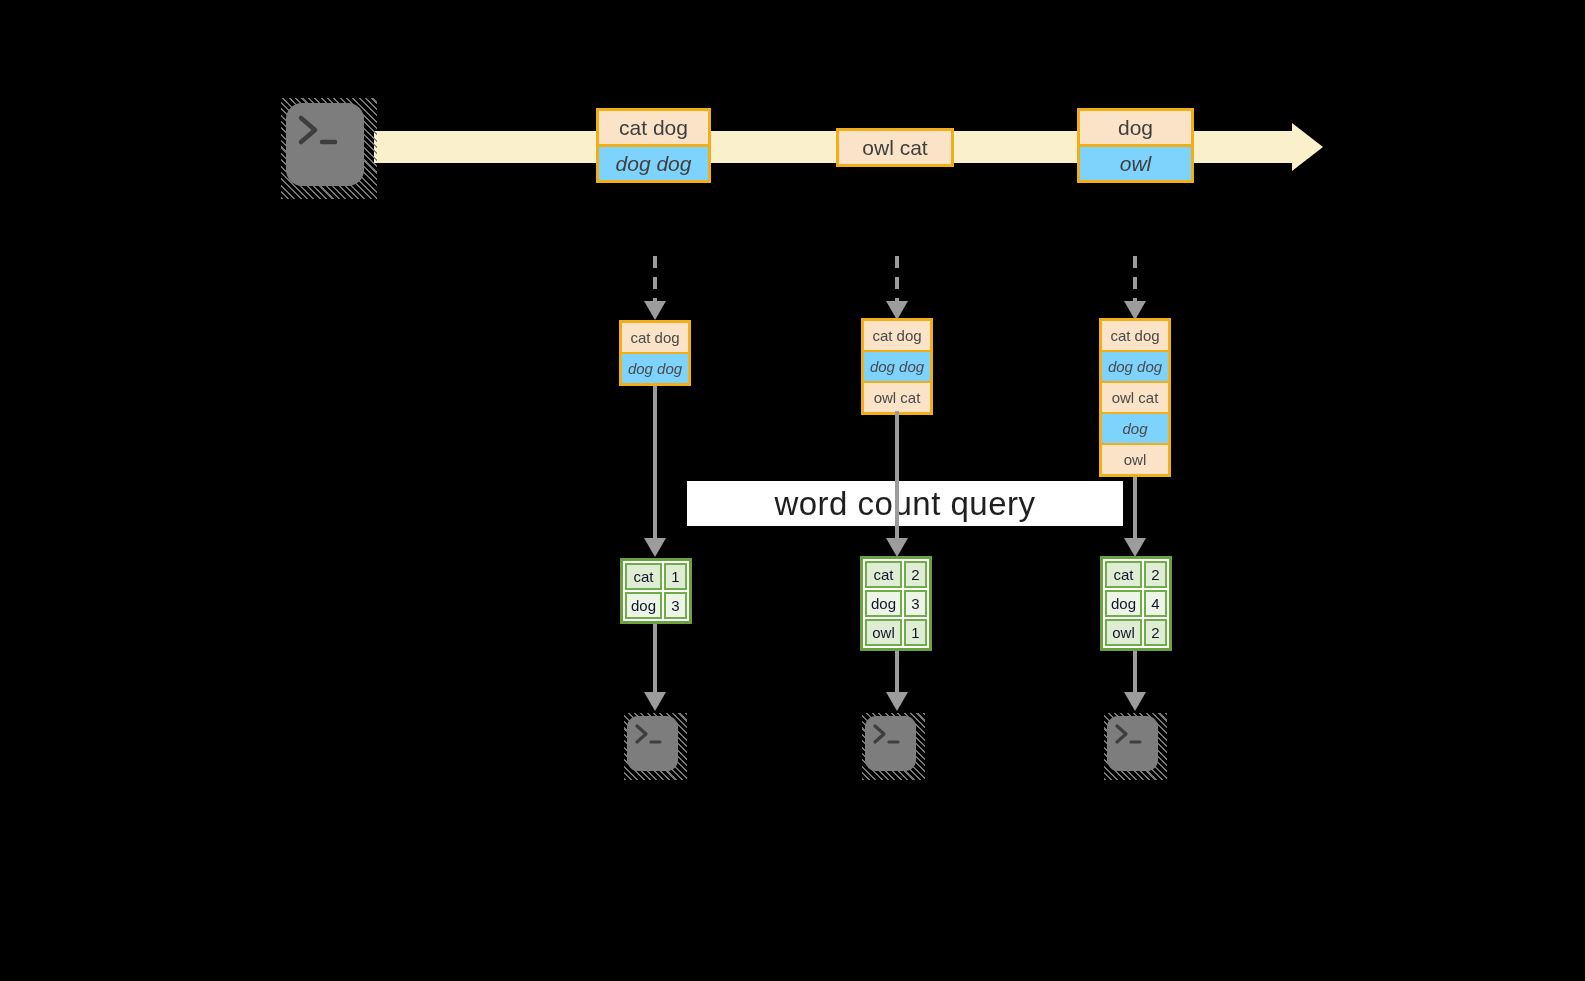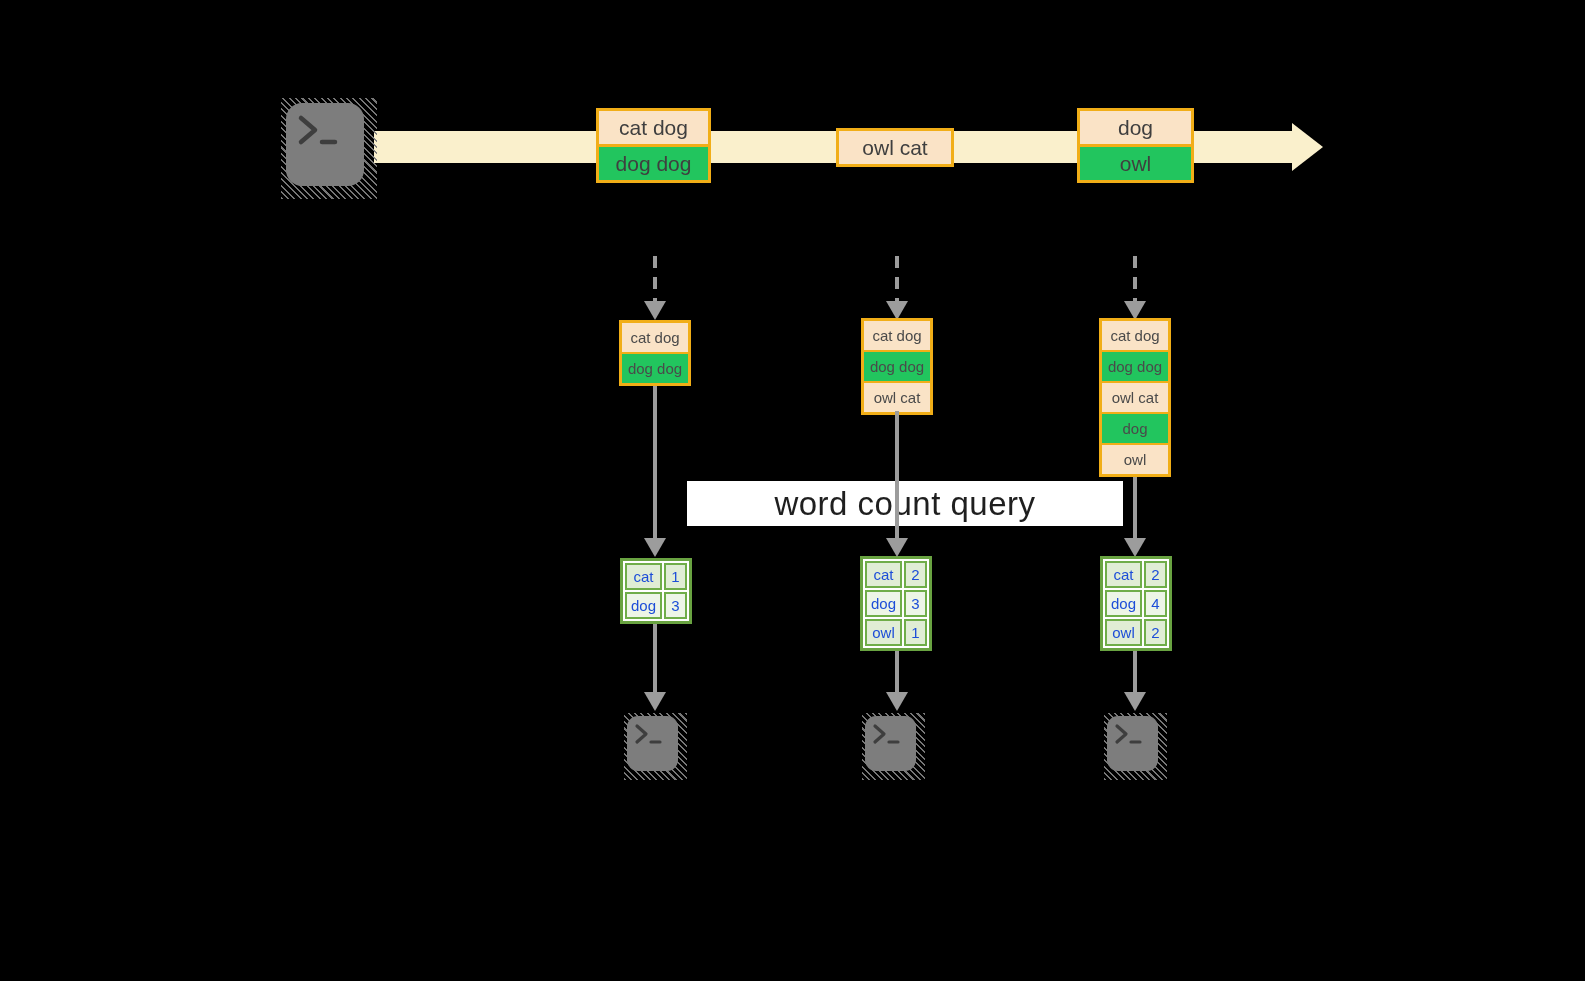--- a/index.html
+++ b/index.html
@@ -22,41 +22,41 @@
   .term-sm{width:63px;height:67px;z-index:2;}
   .term-sm .plate{left:3px;top:3px;right:9px;bottom:9px;border-radius:11px;}
   .term-sm svg{left:9px;top:8px;}
   .glyph{stroke:#3e3e3e;stroke-width:4.5;fill:none;stroke-linecap:round;stroke-linejoin:round;}
   .term-sm .glyph{stroke-width:3.2;}
   
   .batch{position:absolute;border:3px solid #f1ae17;z-index:2;background:#fcf2e2;}
   .batch .row{display:flex;align-items:center;justify-content:center;font-size:21px;color:#3f3f3f;}
   .batch .row + .row{border-top:3px solid #f1ae17;}
   .fill-a{background:#fae3c6;}
-  .fill-b{background:#22c55e;}
+  .fill-b{background:#7dd3fc;font-style:italic;}
   
   .dash{position:absolute;width:4px;background:
     repeating-linear-gradient(to bottom,#9c9c9c 0px,#9c9c9c 12px,transparent 12px,transparent 21px);}
   .vline{position:absolute;width:4px;background:#9c9c9c;}
   .ahead{position:absolute;width:0;height:0;
     border-left:11px solid transparent;border-right:11px solid transparent;border-top:19px solid #9c9c9c;}
   .z3{z-index:3;}
   
   .stack{position:absolute;width:72px;border:3px solid #f1ae17;z-index:2;box-sizing:border-box;background:#fcf2e2;}
   .stack .row{height:29px;display:flex;align-items:center;justify-content:center;font-size:15px;color:#4a4a4a;}
   .stack .row + .row{border-top:2px solid #f1ae17;}
   
   .banner{position:absolute;left:687px;top:481px;width:436px;height:45px;background:#ffffff;z-index:1;
     display:flex;align-items:center;justify-content:center;}
   .banner span{font-size:33px;font-weight:300;color:#1f1f1f;letter-spacing:.5px;}
   
   .counts{position:absolute;width:72px;box-sizing:border-box;border:3px solid #69a341;background:#ffffff;
     padding:2px;display:grid;grid-template-columns:1fr 23px;gap:2px;z-index:2;}
   .cell{border:2px solid #6fad49;height:23px;display:flex;align-items:center;justify-content:center;
-    font-size:15px;color:#1d4ed8;}
+    font-size:15px;color:#0f172a;}
   .g-a{background:#e0edd5;}
   .g-b{background:#edf5e7;}
 </style>
 </head>
 <body>
 
 <div id="canvas">
 
   <div class="stream-band"></div>
   <div class="stream-head"></div>

